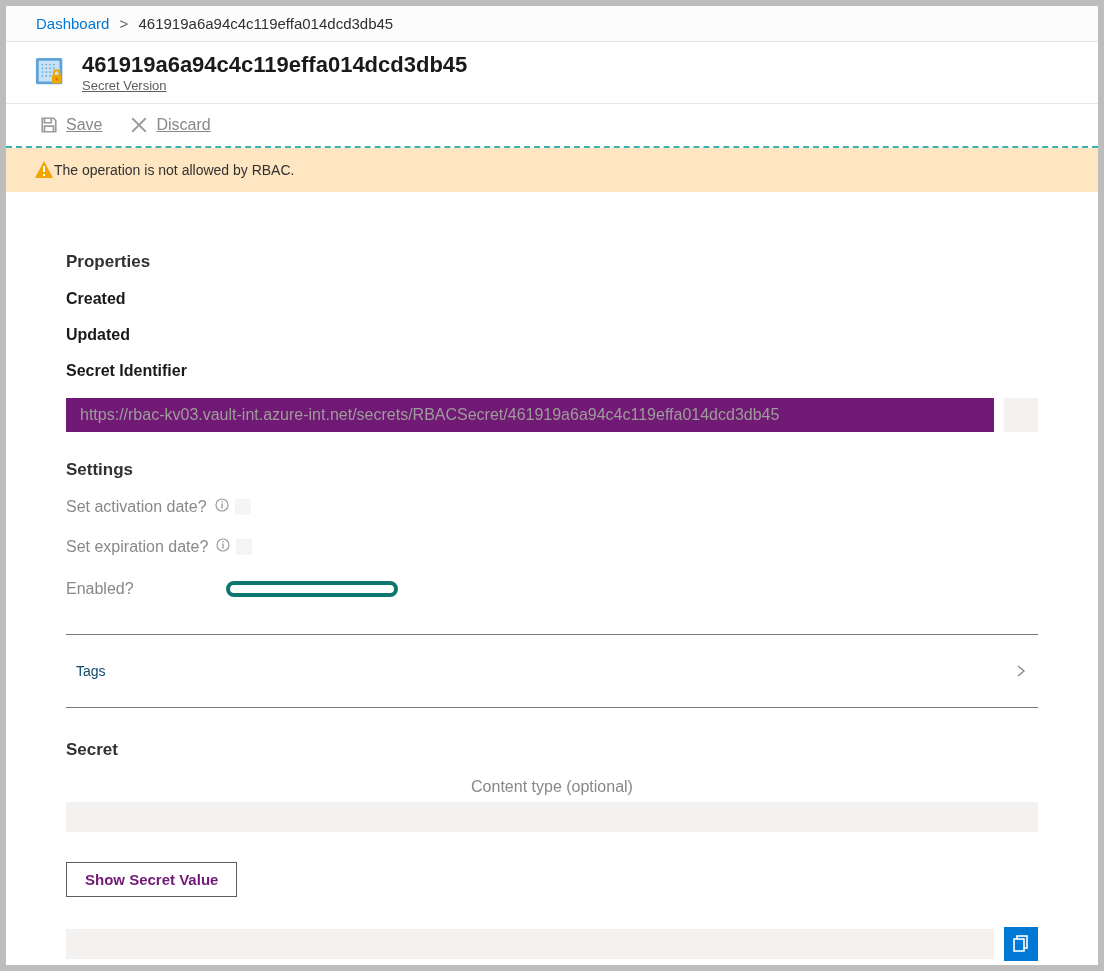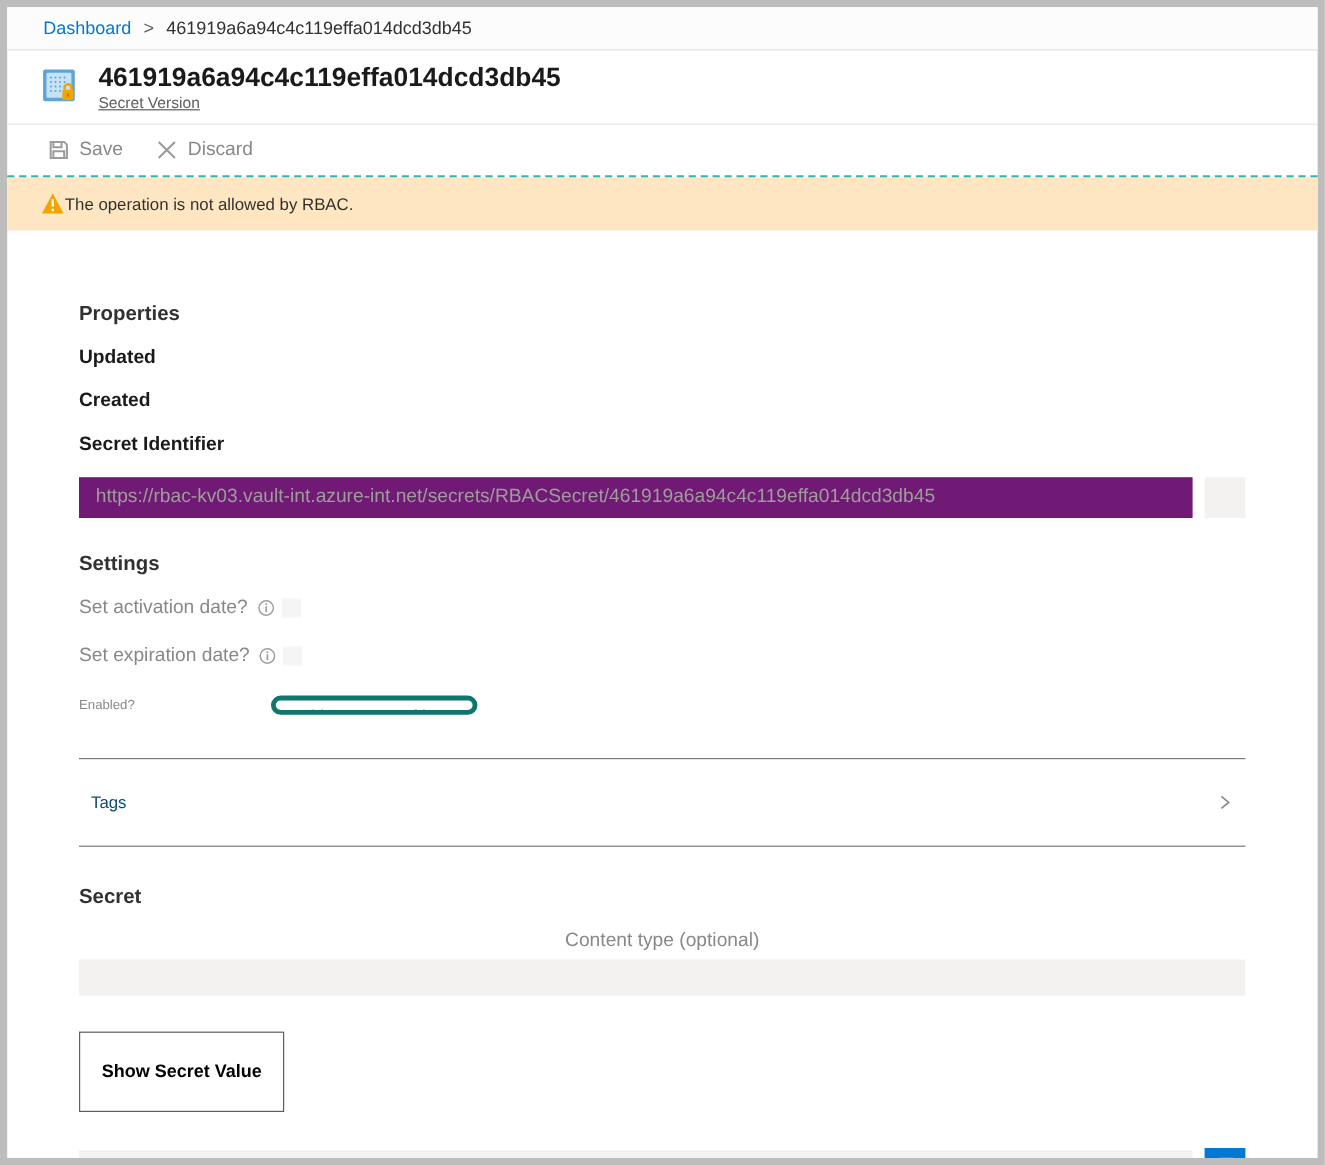--- a/index.html
+++ b/index.html
@@ -79,20 +79,21 @@
     .tool-btn {
       display: flex;
       align-items: center;
       gap: 8px;
       font-size: 16px;
       color: #8a8886;
       cursor: pointer;
       background: none;
       border: none;
       padding: 4px 6px;
+      text-decoration: underline;
     }
     .tool-icon {
       width: 18px;
       height: 18px;
     }
     .warning-bar {
       background: #fde6c1;
       display: flex;
       align-items: center;
       padding: 12px 28px;
@@ -141,21 +142,21 @@
     }
     .small-box {
       width: 34px;
       height: 34px;
       background: #f3f2f1;
     }
     .setting-label {
       font-size: 16px;
       color: #8a8886;
       display: inline-flex;
-      align-items: center;
+      align-items: flex-start;
       gap: 8px;
     }
     .setting-row {
       display: flex;
       align-items: center;
       margin-bottom: 22px;
     }
     .info-icon {
       width: 14px;
       height: 14px;
@@ -165,21 +166,21 @@
       height: 16px;
       background: #f5f5f5;
       margin-left: 6px;
     }
     .enabled-row {
       display: flex;
       align-items: center;
       margin-top: 24px;
     }
     .enabled-label {
-      font-size: 11px;
+      font-size: 16px;
       color: #8a8886;
       width: 160px;
     }
     .pill-toggle {
       display: inline-flex;
       border: 4px solid #0f766e;
       border-radius: 20px;
       overflow: hidden;
       height: 16px;
     }
@@ -224,24 +225,24 @@
       border: none;
       width: 100%;
       height: 30px;
       padding: 6px 10px;
       font-size: 14px;
     }
     .show-secret-btn {
       margin-top: 30px;
       border: 1px solid #605e5c;
       background: #ffffff;
-      padding: 24px 18px;
+      padding: 8px 18px;
       font-size: 15px;
       font-weight: 600;
-      color: #000000;
+      color: #701a75;
       cursor: pointer;
     }
     .secret-value-row {
       display: flex;
       align-items: center;
       gap: 10px;
       margin-top: 30px;
     }
     .secret-value-input {
       flex: 1;
@@ -334,22 +335,22 @@
           <rect x="9" y="6" width="2" height="6" fill="#fff"></rect>
           <rect x="9" y="14" width="2" height="2" fill="#fff"></rect>
         </svg>
     </span>
     <span class="warning-text">The operation is not allowed by RBAC.</span>
   </div>
 
   <div class="content">
 
     <div class="section-heading">Properties</div>
+    <div class="prop-label">Created</div>
     <div class="prop-label">Updated</div>
-    <div class="prop-label">Created</div>
     <div class="prop-label">Secret Identifier</div>
     <div class="inline-input-row">
       <input class="readonly-input" readonly="" value="https://rbac-kv03.vault-int.azure-int.net/secrets/RBACSecret/461919a6a94c4c119effa014dcd3db45" style="">
       <div class="small-box"></div>
     </div>
 
     <div class="section-heading">Settings</div>
 
     <div class="setting-row">
       <span class="setting-label">

